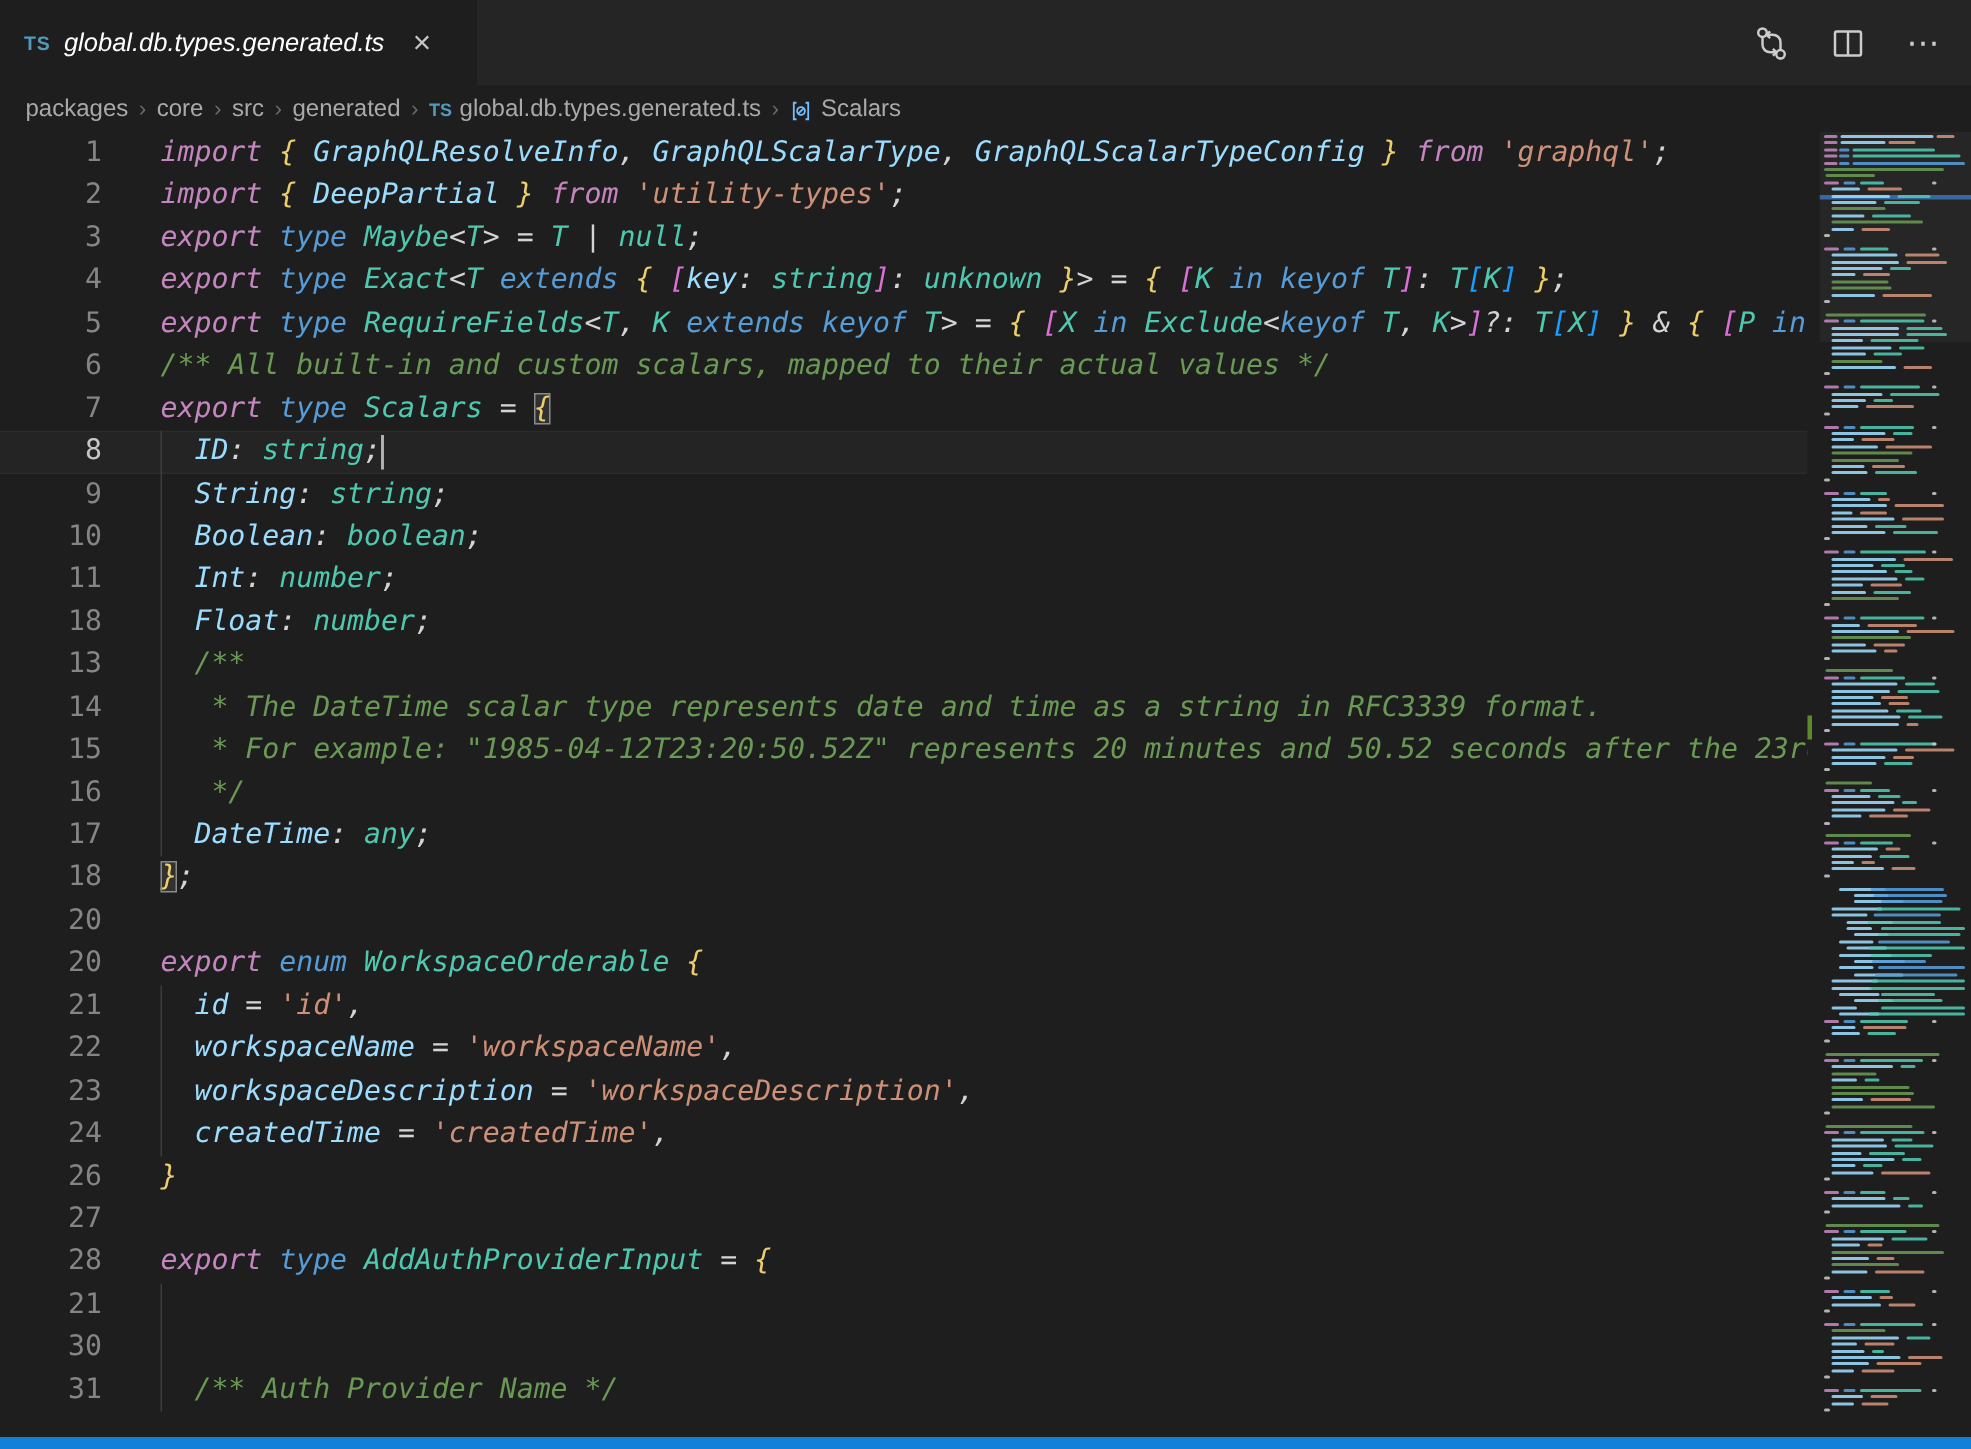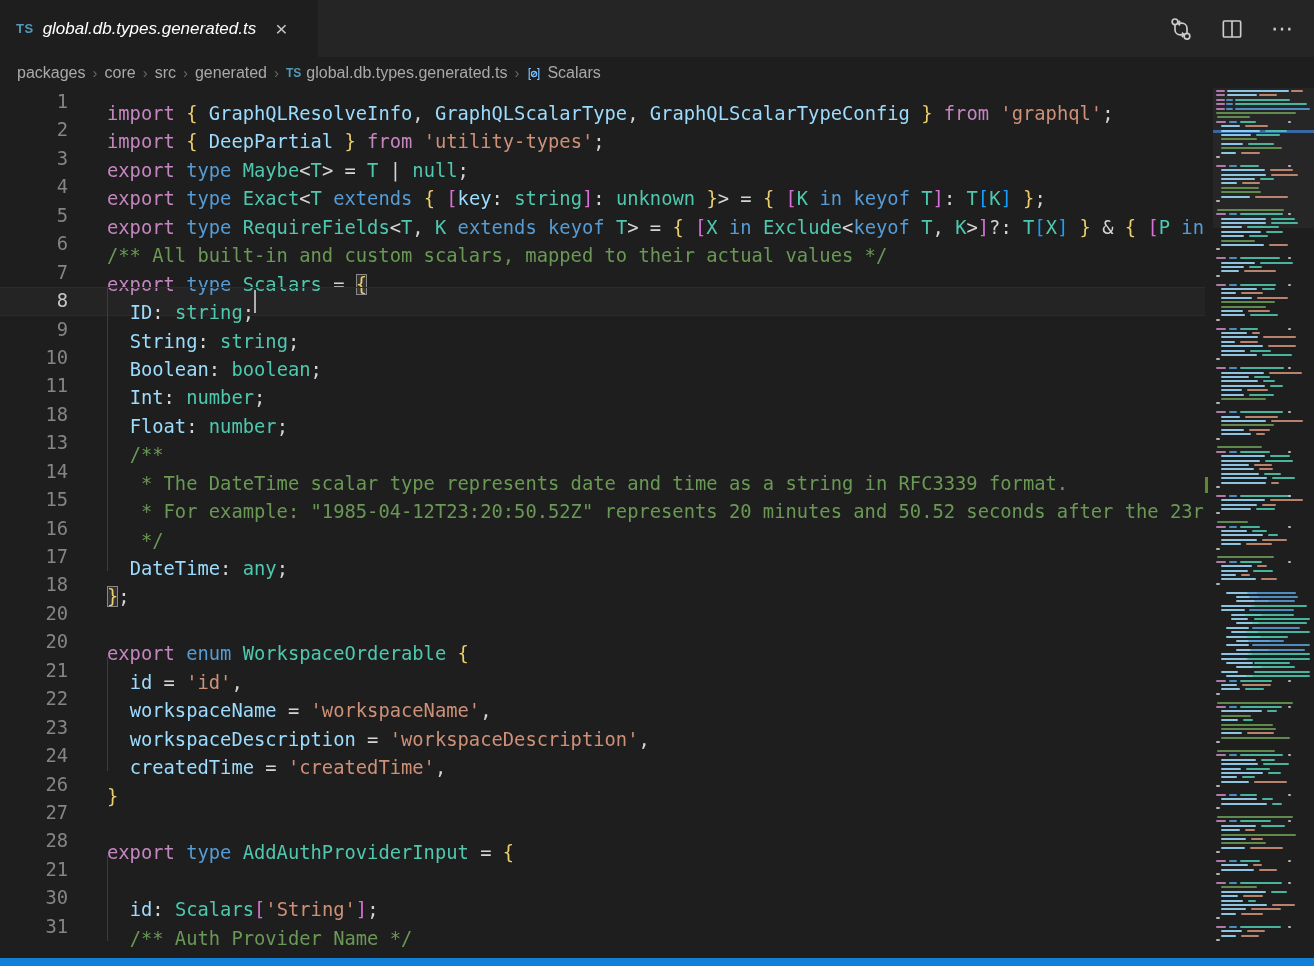--- a/index.html
+++ b/index.html
@@ -25,21 +25,21 @@
 
   
   .editor { position:absolute; top:88px; left:0; right:0; bottom:8px; overflow:hidden; }
   .code-area { position:absolute; top:0; left:0; right:109px; bottom:0; overflow:hidden;
                font-family:"DejaVu Sans Mono", monospace; font-size:18.8px; }
   .line { position:relative; height:28.45px; line-height:28.45px; white-space:pre; }
   .line.active { background:rgba(140,140,140,0.055); box-shadow:inset 0 1px 0 #2b2b2b, inset 0 -1px 0 #2b2b2b; }
   .ln { position:absolute; left:0; top:0; width:68px; text-align:right; color:#858585; }
   .line.active .ln { color:#c6c6c6; }
   .guide { position:absolute; left:107px; top:0; bottom:0; width:1px; background:#3c3c3c; }
-  .code { position:absolute; left:107px; top:12px; }
+  .code { position:absolute; left:107px; top:0;font-style:italic; }
   .cursor { position:absolute; top:3px; width:2px; height:23px; background:#aeafad; }
 
   .tk-kw1 { color:#c586c0; }
   .tk-kw2 { color:#569cd6; }
   .tk-typ { color:#4ec9b0; }
   .tk-var { color:#9cdcfe; }
   .tk-str { color:#ce9178; }
   .tk-com { color:#6a9955; }
   .tk-pun { color:#d4d4d4; }
   .tk-pln { color:#d4d4d4; }
@@ -136,21 +136,21 @@
         <div class="line"><span class="ln">20</span><span class="code"></span></div>
         <div class="line"><span class="ln">20</span><span class="code"><span class="tk-kw1">export </span><span class="tk-kw2">enum </span><span class="tk-typ">WorkspaceOrderable</span><span class="tk-pun"> </span><span class="tk-b1">{</span></span></div>
         <div class="line"><span class="ln">21</span><span class="guide"></span><span class="code"><span class="tk-pln">  </span><span class="tk-var">id</span><span class="tk-pun"> = </span><span class="tk-str">'id'</span><span class="tk-pun">,</span></span></div>
         <div class="line"><span class="ln">22</span><span class="guide"></span><span class="code"><span class="tk-pln">  </span><span class="tk-var">workspaceName</span><span class="tk-pun"> = </span><span class="tk-str">'workspaceName'</span><span class="tk-pun">,</span></span></div>
         <div class="line"><span class="ln">23</span><span class="guide"></span><span class="code"><span class="tk-pln">  </span><span class="tk-var">workspaceDescription</span><span class="tk-pun"> = </span><span class="tk-str">'workspaceDescription'</span><span class="tk-pun">,</span></span></div>
         <div class="line"><span class="ln">24</span><span class="guide"></span><span class="code"><span class="tk-pln">  </span><span class="tk-var">createdTime</span><span class="tk-pun"> = </span><span class="tk-str">'createdTime'</span><span class="tk-pun">,</span></span></div>
         <div class="line"><span class="ln">26</span><span class="code"><span class="tk-b1">}</span></span></div>
         <div class="line"><span class="ln">27</span><span class="code"></span></div>
         <div class="line"><span class="ln">28</span><span class="code"><span class="tk-kw1">export </span><span class="tk-kw2">type </span><span class="tk-typ">AddAuthProviderInput</span><span class="tk-pun"> = </span><span class="tk-b1">{</span></span></div>
         <div class="line"><span class="ln">21</span><span class="guide"></span></div>
-        <div class="line"><span class="ln">30</span><span class="guide"></span><span class="code"><span class="tk-pln">  </span><span class="tk-var">id</span><span class="tk-pun">: </span><span class="tk-typ">Scalars</span><span class="tk-b2">[</span><span class="tk-str">'String'</span><span class="tk-b2">]</span><span class="tk-pun">;</span></span></div>
+        <div class="line"><span class="ln">30</span><span class="guide"></span></div>
         <div class="line"><span class="ln">31</span><span class="guide"></span><span class="code"><span class="tk-pln">  </span><span class="tk-com">/** Auth Provider Name */</span></span></div>
       </div>
     <div class="ruler-mark"></div>
     <div class="minimap" id="minimap">
       <div class="mm-slider" style="height: 140px;"></div>
       <div class="mm-curline" style="top: 42px;"></div>
     <div class="mm-seg" style="left: 3px; top: 2px; width: 9px; background: rgb(197, 134, 192);"></div>
         <div class="mm-seg" style="left: 14px; top: 2px; width: 62px; background: rgb(156, 220, 254);"></div>
         <div class="mm-seg" style="left: 78px; top: 2px; width: 12px; background: rgb(206, 145, 120);"></div>
         <div class="mm-seg" style="left: 3px; top: 6.4px; width: 9px; background: rgb(197, 134, 192);"></div>

